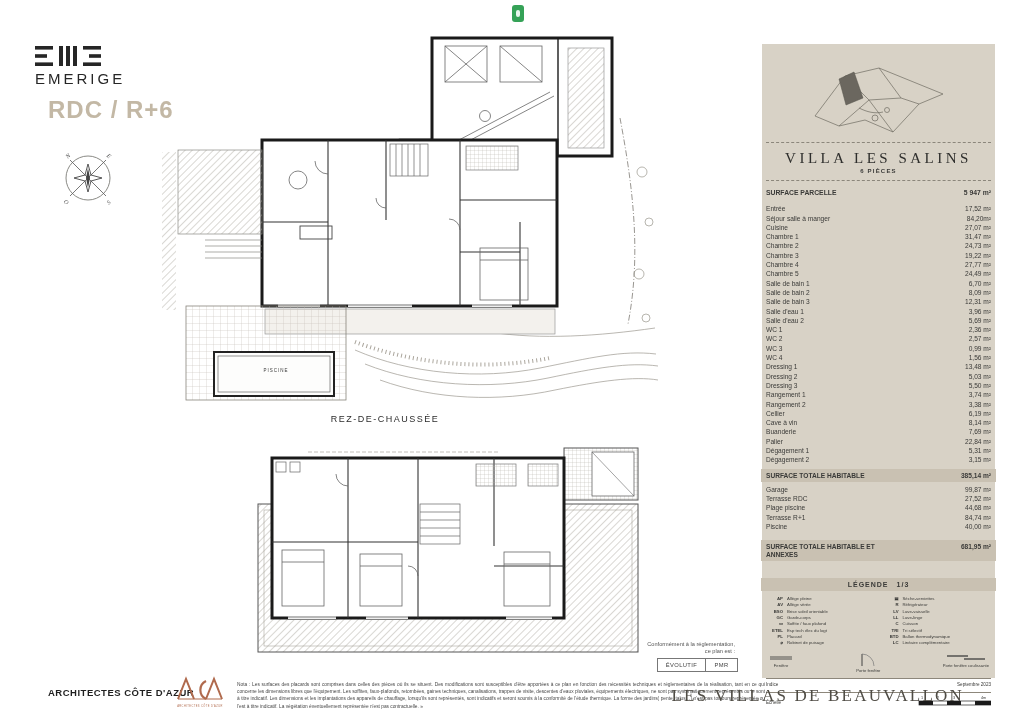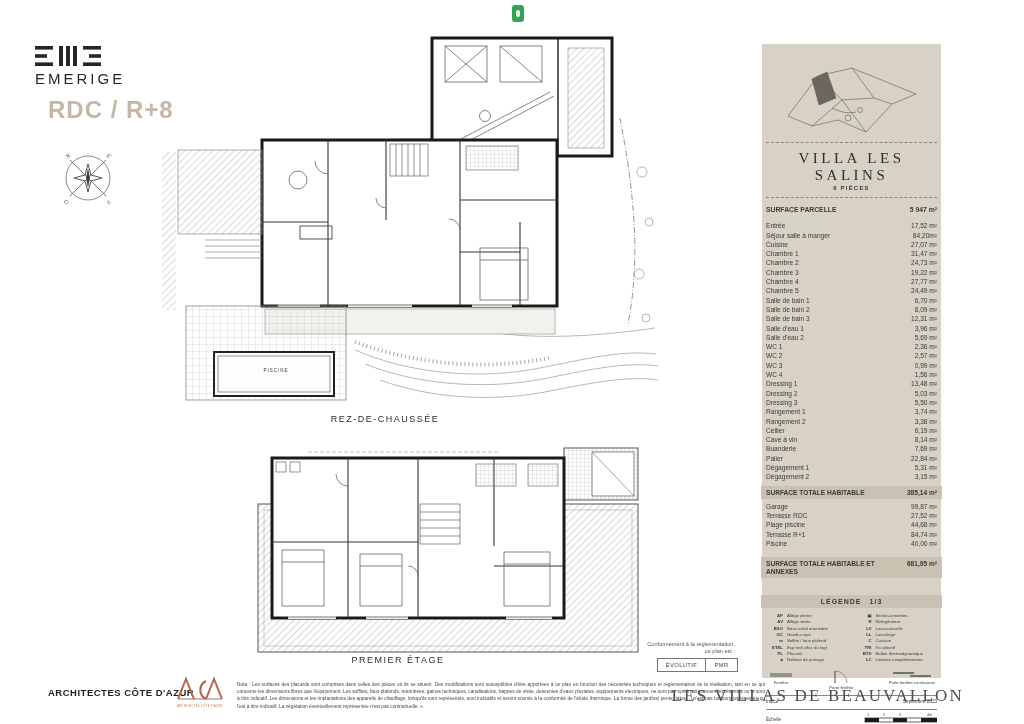--- a/index.html
+++ b/index.html
@@ -25,21 +25,21 @@
 
   
   .compliance{position:absolute;left:590px;top:641px;width:145px;text-align:right;font-size:5.6px;line-height:7px;color:#555;}
   .comp-buttons{position:absolute;left:657px;top:658px;display:flex;}
   .comp-btn{border:0.8px solid #777;height:12px;display:flex;align-items:center;justify-content:center;
             font-size:5.8px;color:#444;background:#fff;letter-spacing:.4px;}
   .comp-btn.b0{width:47px;border-right:none;}
   .comp-btn.b1{width:31px;}
 
   
-  .panel{position:absolute;left:762px;top:44px;width:179px;height:634px;background:#d8d2c6;
+  .panel{position:absolute;left:762px;top:44px;width:233px;height:634px;background:#d8d2c6;
          box-sizing:border-box;padding:0 4px;font-size:6.6px;color:#3a3a38;}
   .sketch-wrap{width:140px;height:82px;margin:16px auto 0;}
   .dashed-rule{border:none;border-top:1px dashed #8b867b;margin:0;}
   .panel-title{font-family:"Liberation Serif", serif;font-weight:400;font-size:15px;letter-spacing:3.5px;
                text-align:center;color:#2e2e2c;margin:7px 0 1px;}
   .panel-sub{text-align:center;font-size:6px;font-weight:bold;letter-spacing:1.2px;margin-bottom:6px;}
   .row{display:flex;justify-content:space-between;line-height:9.3px;}
   .row .val{text-align:right;}
   .parcel-row{font-weight:bold;margin-top:7px;font-size:6.8px;}
   #rooms-list{margin-top:7px;}
@@ -91,21 +91,21 @@
           <rect x="31" y="0" width="4" height="20"></rect>
           <rect x="38" y="0" width="4" height="20"></rect>
         <rect x="48" y="0" width="18" height="3.6"></rect>
           <rect x="54" y="8.2" width="12" height="3.6"></rect>
           <rect x="48" y="16.4" width="18" height="3.6"></rect>
       </g>
     </svg>
     <div class="logo-word">EMERIGE</div>
   </div>
 
-  <div class="plan-title">RDC / R+8</div>
+  <div class="plan-title">RDC / R+6</div>
 
   <svg class="compass" width="64" height="64" viewBox="0 0 64 64">
     <circle cx="32" cy="32" r="22" fill="none" stroke="#8a8a85" stroke-width="1"></circle>
     <g stroke="#555" stroke-width="0.8">
       <line x1="14" y1="14" x2="50" y2="50"></line>
         <line x1="50" y1="14" x2="14" y2="50"></line>
     </g>
     <path d="M32,18 L35,29 L46,32 L35,35 L32,46 L29,35 L18,32 L29,29 Z" fill="none" stroke="#444" stroke-width="0.9"></path>
     <path d="M32,22 L34,32 L32,42 L30,32 Z" fill="#444"></path>
     <g font-size="6" fill="#555" font-style="italic" font-family="Liberation Serif, serif">
@@ -278,21 +278,20 @@
       <g stroke="#333" stroke-width="0.7">
         <line x1="40" y1="171" x2="88" y2="171"></line>
           <line x1="40" y1="173.4" x2="88" y2="173.4"></line>
         <line x1="118" y1="171" x2="160" y2="171"></line>
           <line x1="118" y1="173.4" x2="160" y2="173.4"></line>
         <line x1="258" y1="171" x2="304" y2="171"></line>
           <line x1="258" y1="173.4" x2="304" y2="173.4"></line>
       </g>
     </g>
   </svg>
-  <div class="plan-caption cap-r1">PREMIER ÉTAGE</div>
 
   <div class="compliance">
     <div>Conformément à la réglementation,</div>
     <div>ce plan est :</div>
   </div>
   <div class="comp-buttons">
     <div class="comp-btn b0">ÉVOLUTIF</div>
     <div class="comp-btn b1">PMR</div>
   </div>
 

